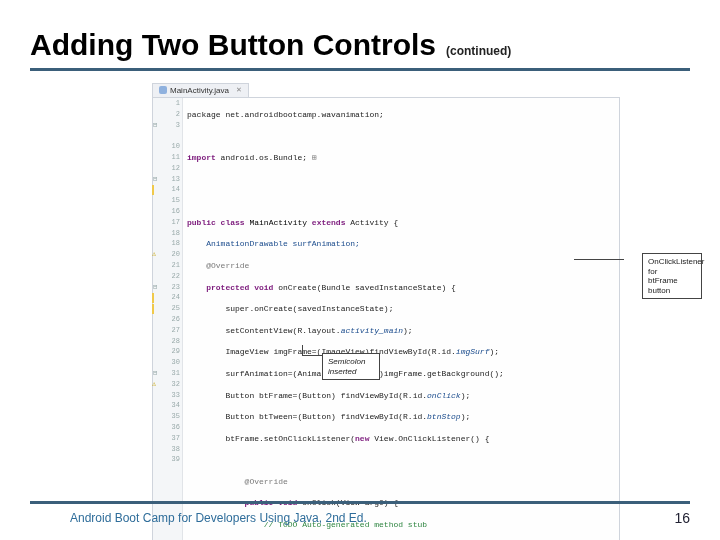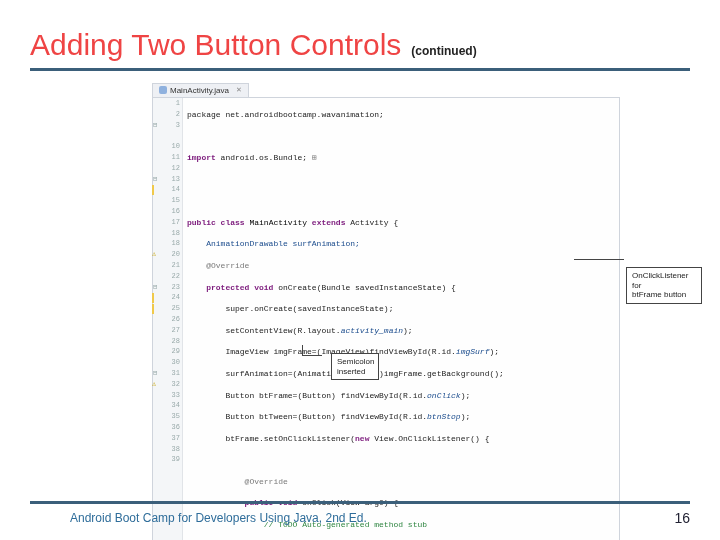--- a/index.html
+++ b/index.html
@@ -18,22 +18,22 @@
   }
   .title-row {
     display: flex;
     align-items: baseline;
     gap: 10px;
     border-bottom: 3px solid #3b5f7a;
     padding-bottom: 6px;
   }
   .title {
     font-size: 30px;
-    font-weight: normal;
-    color: #ef4444;
+    font-weight: bold;
+    color: #000000;
     letter-spacing: 0px;
   }
   .continued {
     font-size: 12px;
     font-weight: bold;
     color: #222;
   }
   .figure-area {
     margin-top: 12px;
     margin-left: 122px;
@@ -229,27 +229,27 @@
 
 
 
 
 
 
         </div>
       </div>
     </div>
 
-    <div class="callout" style="right:-82px; top:184px; width:76px;">
+    <div class="callout" style="right:-82px; top:170px; width:60px;">
       <div>OnClickListener for</div>
       <div>btFrame button</div>
     </div>
     <div class="callout-line" style="right:-4px; top:176px; width:50px; height:1px;"></div>
 
-    <div class="callout" style="left:179px; top:270px; width:48px;">
+    <div class="callout" style="left:170px; top:270px; width:58px;font-style:italic;">
       <div>Semicolon</div>
       <div>inserted</div>
     </div>
     <div class="callout-line" style="left:150px; top:262px; width:1px; height:10px;"></div>
     <div class="callout-line" style="left:150px; top:272px; width:20px; height:1px;"></div>
 
   </div>
 
   <div class="footer">
     <div class="footer-left">Android Boot Camp for Developers Using Java, 2nd Ed.</div>

